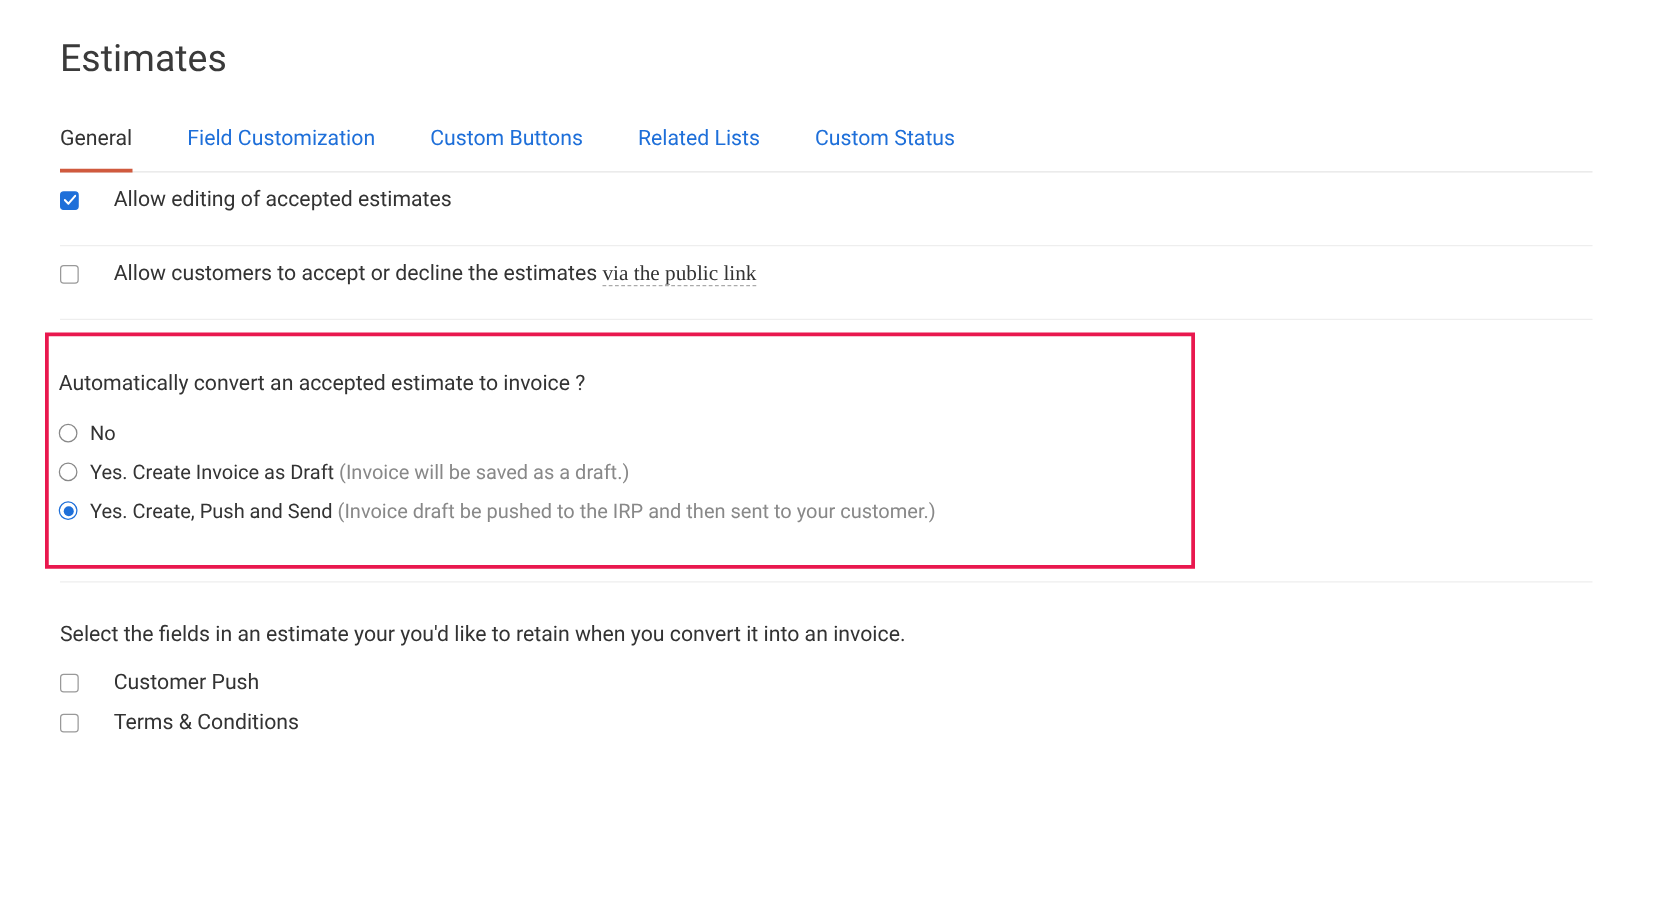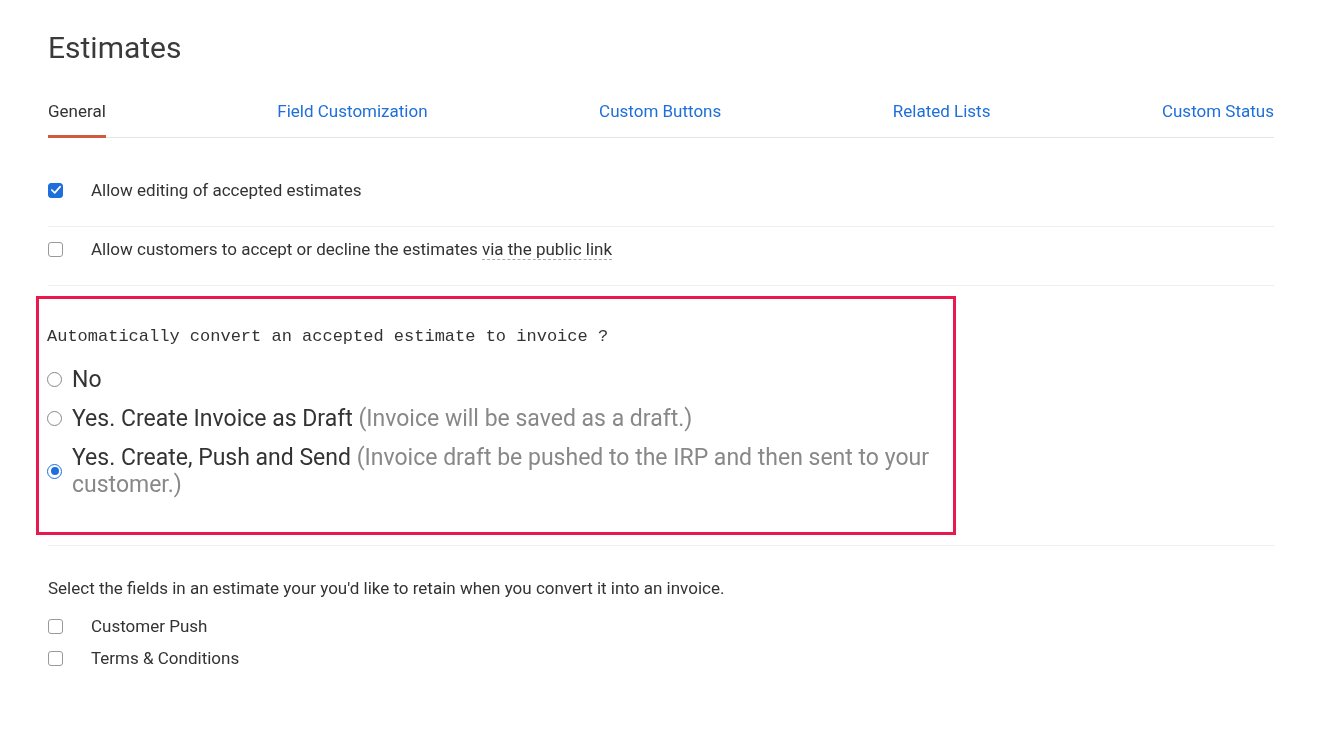--- a/index.html
+++ b/index.html
@@ -16,22 +16,20 @@
     h1 {
       font-size: 30px;
       font-weight: 400;
       color: #3a3a3a;
       margin-bottom: 36px;
     }
     .tabs {
       display: flex;
       gap: 44px;
       border-bottom: 1px solid #e5e5e5;
-      margin-bottom: 30px;
-      justify-content: space-between;
     }
     .tab {
       padding: 0 0 14px 0;
       font-size: 17px;
       color: #1e6fd9;
       cursor: pointer;
       user-select: none;
     }
     .tab.active {
       color: #333;
@@ -72,38 +70,38 @@
     .checkbox.checked svg {
       display: block;
     }
     .checkbox svg {
       display: none;
       width: 10px;
       height: 10px;
     }
     .dotted {
       border-bottom: 1px dashed #aaa;
+      font-family: Liberation Serif, serif;
     }
     .highlight-box {
       border: 3px solid #e9184e;
       padding: 28px 8px 28px 8px;
       margin: 10px 0 10px -12px;
       max-width: 920px;
     }
     .question {
       font-size: 17px;
       color: #333;
       margin-bottom: 14px;
-      font-family: Liberation Mono, monospace;
     }
     .radio-row {
       display: flex;
       align-items: center;
       gap: 10px;
-      font-size: 23px;
+      font-size: 16px;
       color: #333;
       padding: 6px 0;
     }
     .radio {
       width: 15px;
       height: 15px;
       border: 1.5px solid #888;
       border-radius: 50%;
       background: #fff;
       display: inline-flex;

